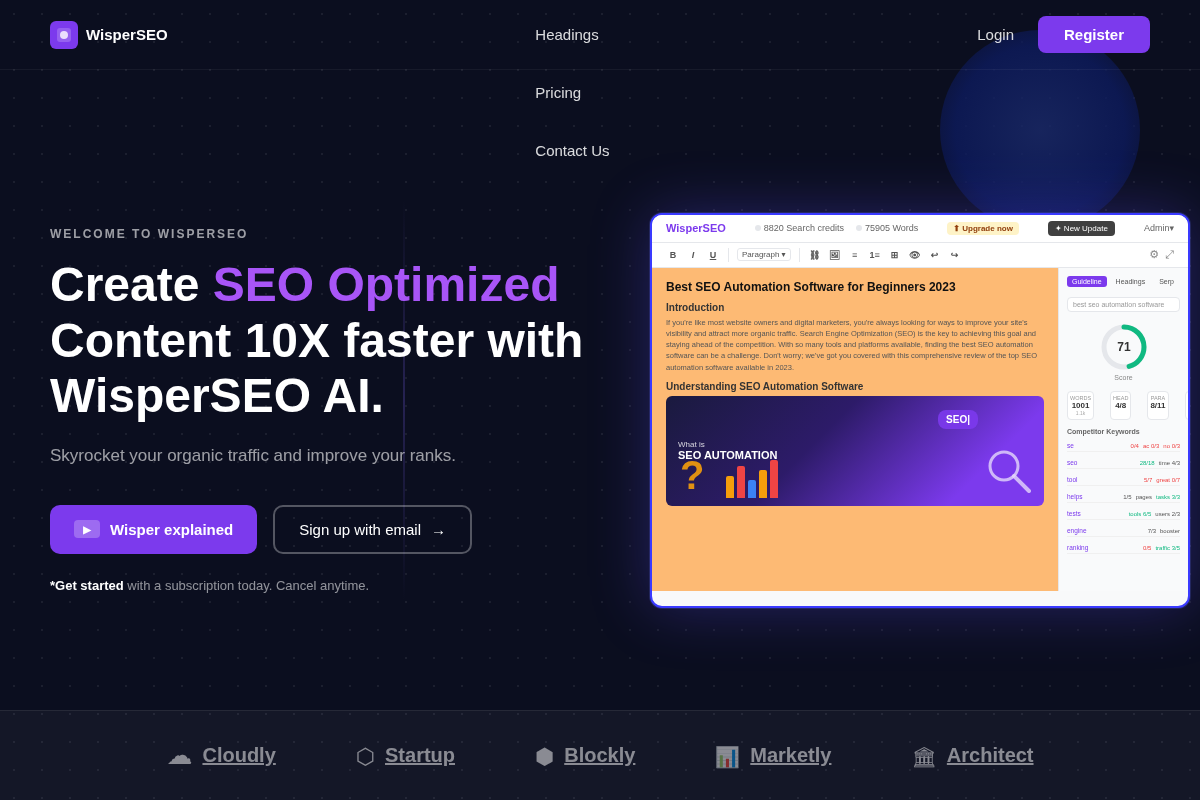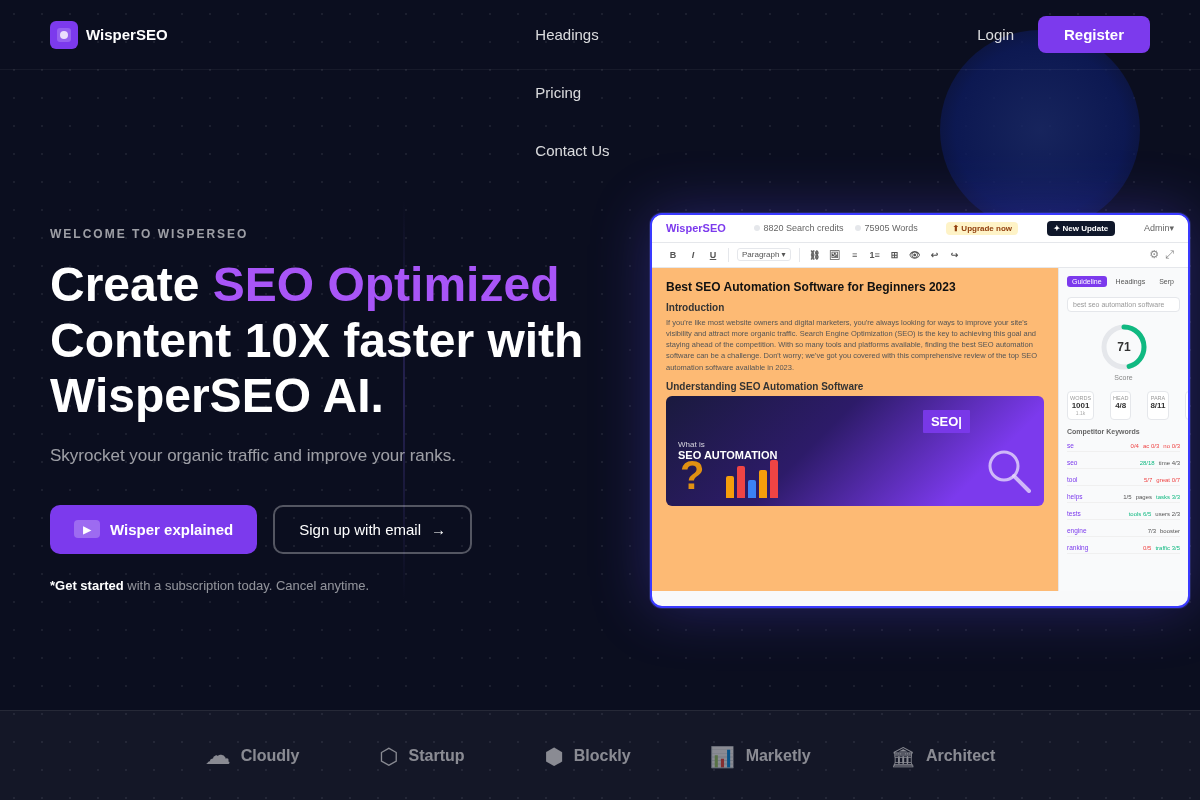--- a/index.html
+++ b/index.html
@@ -281,26 +281,26 @@
     .mockup-upgrade {
       background: #fef3c7;
       color: #92400e;
       font-size: 8px;
       padding: 2px 6px;
       border-radius: 4px;
       font-weight: 600;
     }
 
     .mockup-newupdate {
-      background: #0f172a;
+      background: #404040;
       color: #fff;
       font-size: 8px;
       padding: 3px 7px;
       border-radius: 4px;
-      font-weight: 700;
+      font-weight: 400;
     }
 
     .mockup-admin {
       font-size: 9px;
       color: #666;
       display: flex;
       align-items: center;
       gap: 0;
     }
 
@@ -558,27 +558,27 @@
       color: #555;
     }
 
     .panel-keyword-val.green { color: #10b981; }
     .panel-keyword-val.red { color: #ef4444; }
 
     
     .seo-badge {
       position: absolute;
       top: 14px;
-      right: 74px;
+      right: 66px;
       background: rgba(124,58,237,0.9);
       color: #fff;
-      font-size: 13px;
+      font-size: 10px;
       font-weight: 700;
       padding: 4px 8px;
-      border-radius: 1px;
+      border-radius: 8px;
     }
 
     .magnifier {
       position: absolute;
       right: 10px;
       bottom: 10px;
       width: 50px;
       height: 50px;
       opacity: 0.8;
     }
@@ -615,23 +615,24 @@
       align-items: center;
       gap: 10px;
     }
 
     .brand-icon {
       font-size: 24px;
       color: rgba(255,255,255,0.5);
     }
 
     .brand-name {
-      font-size: 16px;
+      font-size: 20px;
       font-weight: 700;
       color: rgba(255,255,255,0.5);
+      text-decoration: underline;
     }
 
     
     .icon-cloudly::before { content: '☁'; font-size: 26px; }
     .icon-startup::before { content: '⬡'; font-size: 22px; }
     .icon-blockly::before { content: '⬢'; font-size: 22px; }
     .icon-marketly::before { content: '📊'; font-size: 20px; }
     .icon-architect::before { content: '🏛'; font-size: 20px; }
 
   </style>

